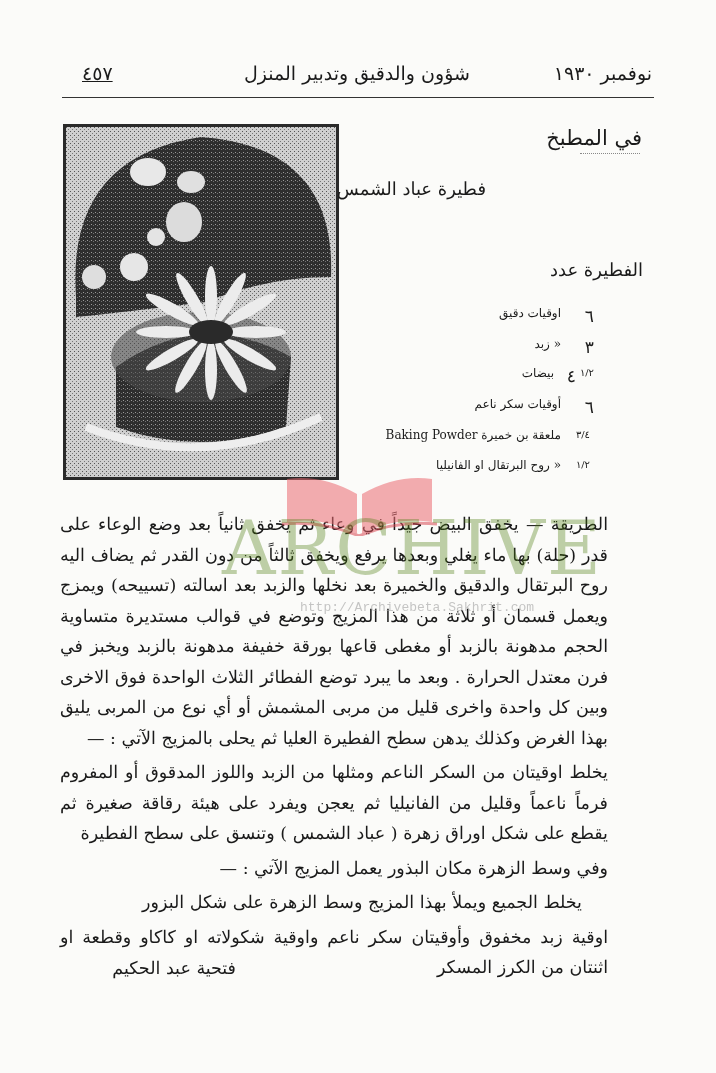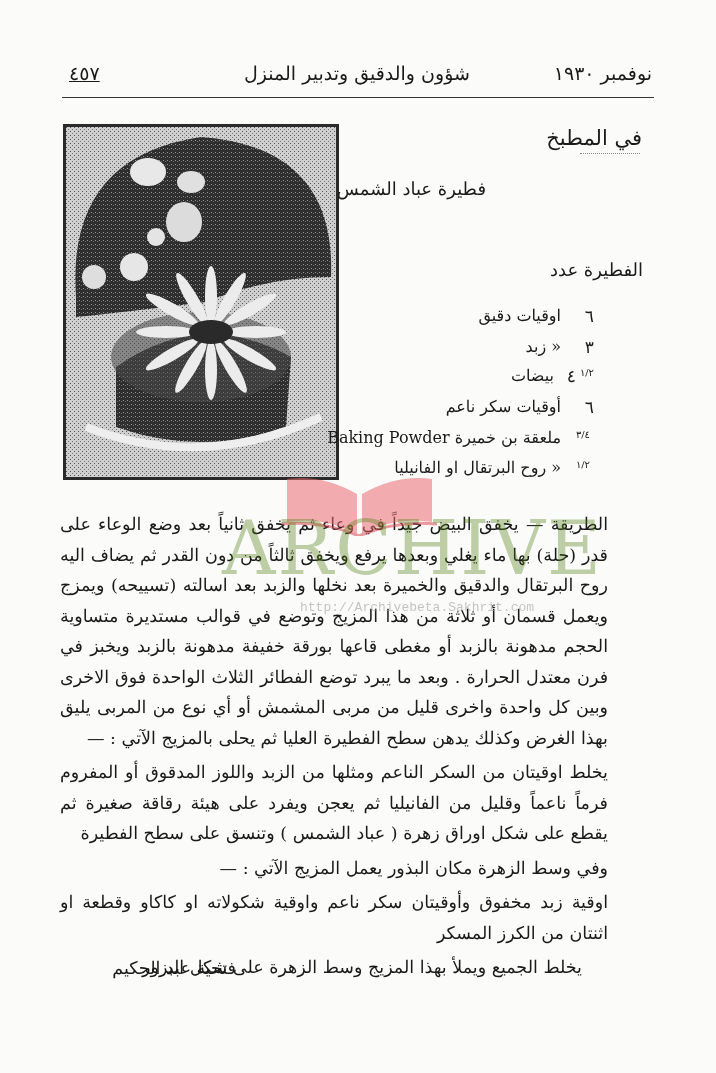--- a/index.html
+++ b/index.html
@@ -3,35 +3,35 @@
 <meta charset="utf-8">
 <style>
   html,body{margin:0;padding:0;}
   body{width:716px;height:1073px;background:#fbfbf9;position:relative;overflow:hidden;
        font-family:"DejaVu Serif", serif;color:#1a1a1a;}
   .page{position:absolute;left:0;top:0;width:716px;height:1073px;}
   .header{position:absolute;left:62px;top:62px;width:590px;height:28px;}
   .header span{position:absolute;top:0;font-size:19px;}
   .h-date{right:0;}
   .h-title{left:50%;transform:translateX(-50%);white-space:nowrap;}
-  .h-page{left:7px;text-decoration:underline;}
+  .h-page{left:20px;text-decoration:underline;}
   .rule{position:absolute;left:62px;top:97px;width:592px;height:1px;background:#333;}
   .photo{position:absolute;left:63px;top:124px;width:270px;height:350px;border:3px solid #2a2a2a;
          background:#d9d9d9;overflow:hidden;}
   .photo svg{display:block;}
   .rt{direction:rtl;position:absolute;white-space:nowrap;}
   .section{right:74px;top:126px;font-size:21px;}
   .dots{position:absolute;right:76px;top:153px;width:60px;border-top:1px dotted #888;}
   .recipe-title{right:230px;top:178px;font-size:18px;}
   .eng-title{position:absolute;left:417px;top:222px;font-size:17px;letter-spacing:1px;font-family:"DejaVu Serif",serif;}
   .qty-head{right:73px;top:259px;font-size:18px;}
   .ing{position:absolute;right:0;width:716px;height:30px;}
   .ing .num{position:absolute;right:122px;font-size:17px;direction:rtl;}
   .ing .frac{position:absolute;right:150px;font-size:10px;line-height:10px;text-align:left;}
-  .ing .name{position:absolute;right:155px;font-size:16px;direction:rtl;white-space:nowrap;}
+  .ing .name{position:absolute;right:155px;font-size:12px;direction:rtl;white-space:nowrap;}
   .body{position:absolute;right:70px;top:505px;width:590px;direction:rtl;text-align:justify;
         font-size:17.5px;line-height:30.5px;}
   .body p{margin:4px;}
   .ind{padding-right:34px;}
   .sign{position:absolute;right:480px;top:958px;direction:rtl;font-size:17.5px;white-space:nowrap;}
   .wm{position:absolute;pointer-events:none;}
   .wm-logo{left:282px;top:474px;width:155px;height:62px;opacity:.55;}
   .wm-text{left:222px;top:505px;font-family:"DejaVu Serif",serif;font-size:74px;color:#4d7c0f;
            opacity:.35;letter-spacing:2px;}
   .wm-url{left:300px;top:566px;font-family:Liberation Mono, monospace;font-size:13px;color:#a0a0a0;opacity:.6;margin-top:34px;}
@@ -120,22 +120,22 @@
   </div>
   <div class="ing" style="top:458px">
     <span class="frac" style="right:126px;top:2px">١/٢</span>
     <span class="name">«   روح البرتقال او الفانيليا</span>
   </div>
 
   <div class="body">
     <p class="ind">الطريقة — يخفق البيض جيداً في وعاء ثم يخفق ثانياً بعد وضع الوعاء على قدر (حلة) بها ماء يغلي وبعدها يرفع ويخفق ثالثاً من دون القدر ثم يضاف اليه روح البرتقال والدقيق والخميرة بعد نخلها والزبد بعد اسالته (تسييحه) ويمزج ويعمل قسمان أو ثلاثة من هذا المزيج وتوضع في قوالب مستديرة متساوية الحجم مدهونة بالزبد أو مغطى قاعها بورقة خفيفة مدهونة بالزبد ويخبز في فرن معتدل الحرارة . وبعد ما يبرد توضع الفطائر الثلاث الواحدة فوق الاخرى وبين كل واحدة واخرى قليل من مربى المشمش أو أي نوع من المربى يليق بهذا الغرض وكذلك يدهن سطح الفطيرة العليا ثم يحلى بالمزيج الآتي : —</p>
     <p class="ind">يخلط اوقيتان من السكر الناعم ومثلها من الزبد واللوز المدقوق أو المفروم فرماً ناعماً وقليل من الفانيليا ثم يعجن ويفرد على هيئة رقاقة صغيرة ثم يقطع على شكل اوراق زهرة ( عباد الشمس ) وتنسق على سطح الفطيرة</p>
     <p class="ind">وفي وسط الزهرة مكان البذور يعمل المزيج الآتي : —</p>
+    <p class="ind" style="padding-right:60px">يخلط الجميع ويملأ بهذا المزيج وسط الزهرة على شكل البزور</p>
     <p class="ind">اوقية زبد مخفوق وأوقيتان سكر ناعم واوقية شكولاته او كاكاو وقطعة او اثنتان من الكرز المسكر</p>
-    <p class="ind" style="padding-right:60px">يخلط الجميع ويملأ بهذا المزيج وسط الزهرة على شكل البزور</p>
   </div>
   <div class="sign">فتحية عبد الحكيم</div>
 
   <svg class="wm wm-logo" viewBox="0 0 155 62">
     <path d="M5 5 Q 40 0 75 20 L 75 60 Q 40 42 5 48 Z" fill="#ec6a72"></path>
     <path d="M150 5 Q 115 0 80 20 L 80 60 Q 115 42 150 48 Z" fill="#ec6a72"></path>
     <path d="M0 50 Q 40 46 77 62 Q 114 46 155 50" stroke="#d94a55" stroke-width="3" fill="none"></path>
   </svg>
   <div class="wm wm-text">ARCHIVE</div>
   <div class="wm wm-url">http://Archivebeta.Sakhrit.com</div>

